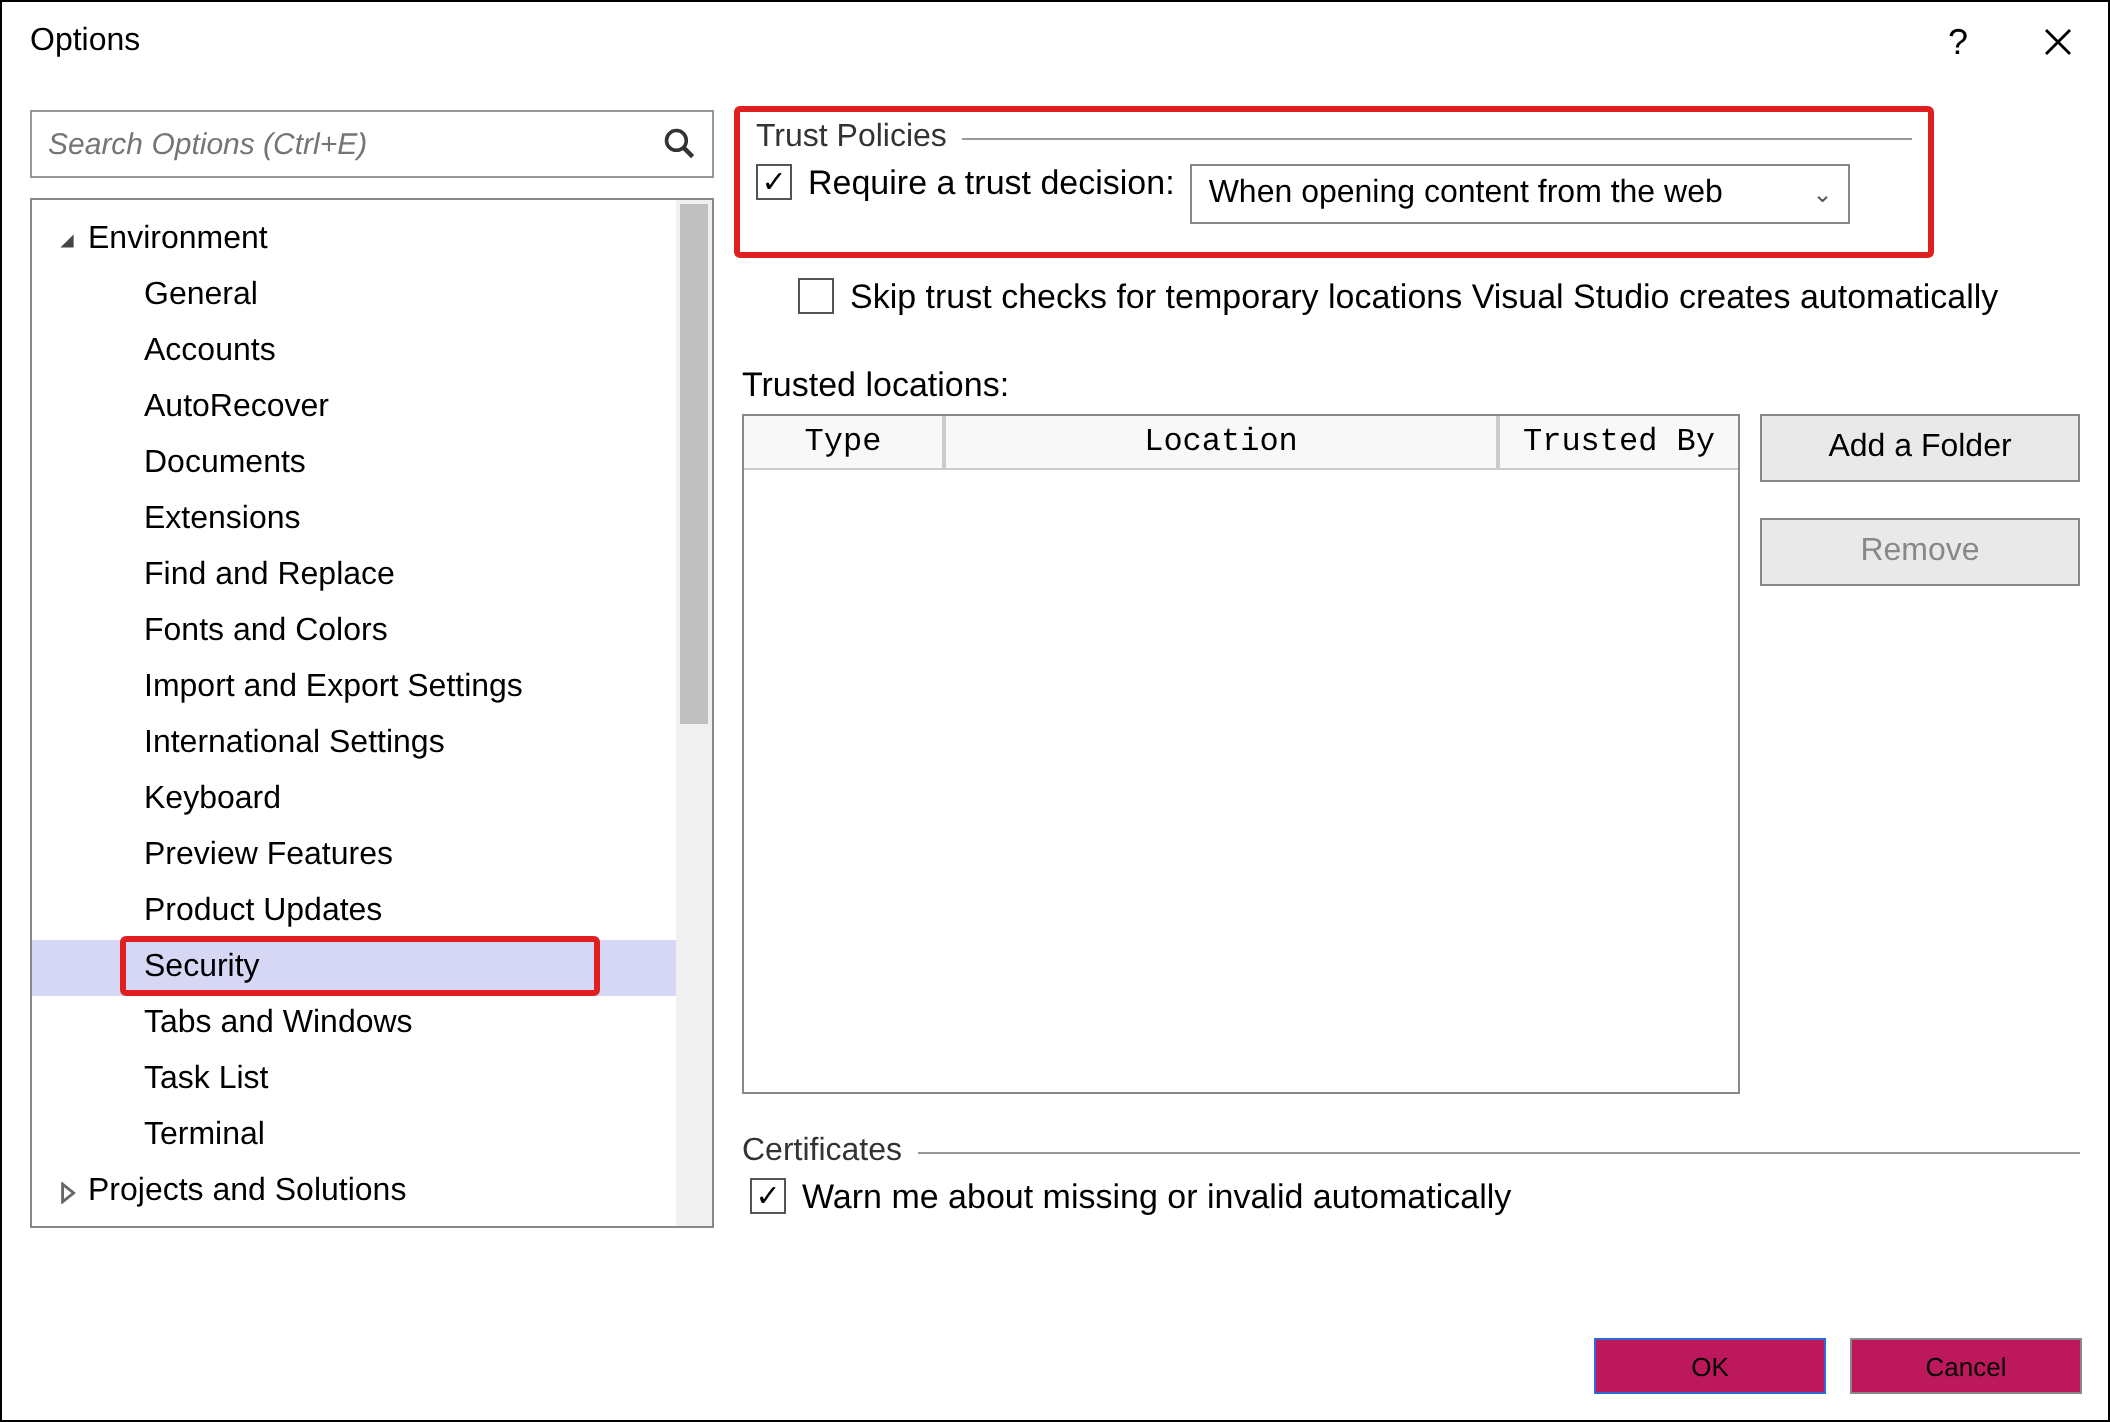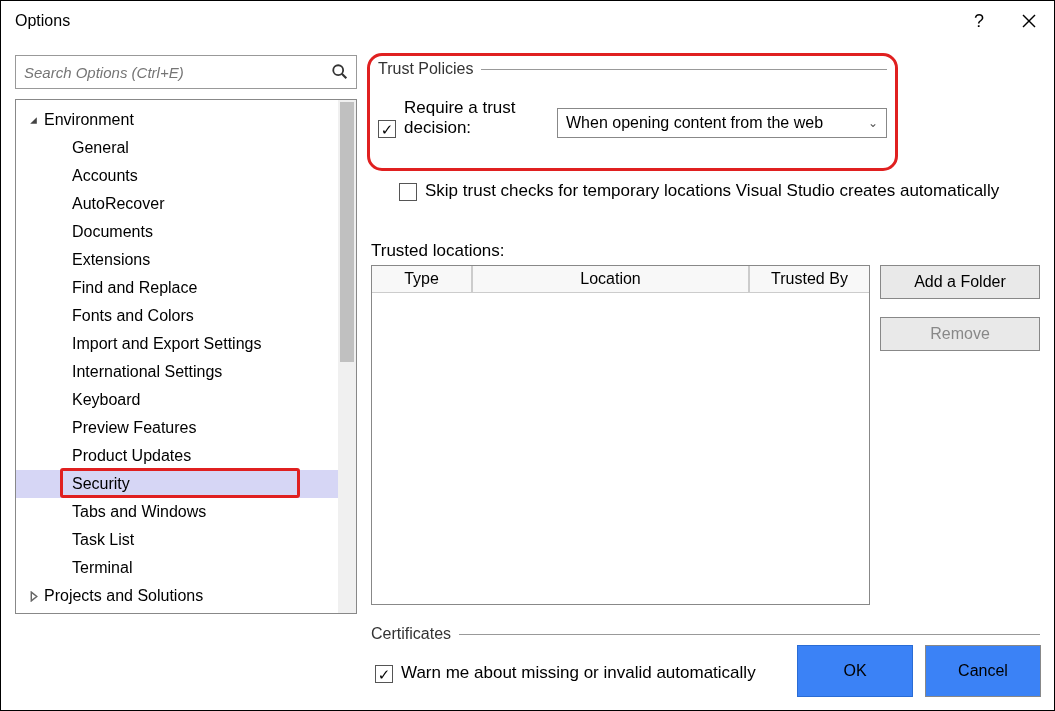--- a/index.html
+++ b/index.html
@@ -102,45 +102,46 @@
     position:relative;
   }
   .fieldset-label {
     display:flex; align-items:center;
     font-size:16px; color:#333;
     margin-bottom:4px;
   }
   .fieldset-label .line {
     flex:1; height:1px; background:#999; margin-left:8px;
   }
-  .row { display:flex; align-items:flex-end; gap:8px; margin:20px 0; }
+  .row { display:flex; align-items:flex-start; gap:8px; margin:4px 0; }
   .chk {
     width:18px; height:18px; border:1px solid #555; background:#fff;
     display:flex; align-items:center; justify-content:center;
     flex-shrink:0;
   }
   .chk.checked::after {
     content:"✓"; font-size:15px; line-height:1; color:#000;
   }
   .combo {
     border:1px solid #888; height:30px;
     display:flex; align-items:center; justify-content:space-between;
     padding:0 8px; min-width:330px;
     font-size:16px;
   }
   .trust-block {
-    border:3px solid #e02020; border-radius:15px;
+    border:3px solid #e02020; border-radius:3px;
     padding:4px 8px 10px 8px;
     margin-top:-2px;
     margin-left:-4px;
-    width:531px;
+    width:600px;
   }
   .loc-area { display:flex; gap:10px; margin-top:4px; }
   .loc-grid {
     flex:1;
+    font-family:Liberation Mono, monospace;
   }
   .grid-box {
     border:1px solid #888;
     height:340px;
     display:flex; flex-direction:column;
   }
   .grid-head {
     display:flex; background:#fff;
   }
   .grid-head .cell {
@@ -158,24 +159,24 @@
     font-size:16px;
   }
   .btn.disabled { color:#888;margin-top:12px; }
   .side-btns { display:flex; flex-direction:column; gap:6px; width:160px; }
   .cert-section { margin-top:20px; }
   .dialog-buttons {
     position:absolute; right:14px; bottom:14px;
     display:flex; gap:12px;
   }
   .dlg-btn {
-    border:1px solid #888; background:#3b82f6;
-    height:52px; width:116px;
+    border:1px solid #888; background:#be185d;
+    height:28px; width:116px;
     display:flex; align-items:center; justify-content:center;
-    font-size:16px;
+    font-size:13px;
   }
   .dlg-btn.primary { border:1px solid #2a6cd4; }
   label.txt { font-size:17px; }
 </style>
 </head>
 <body>
 
 <div class="titlebar">
   <span class="title">Options</span>
   <div class="controls">

